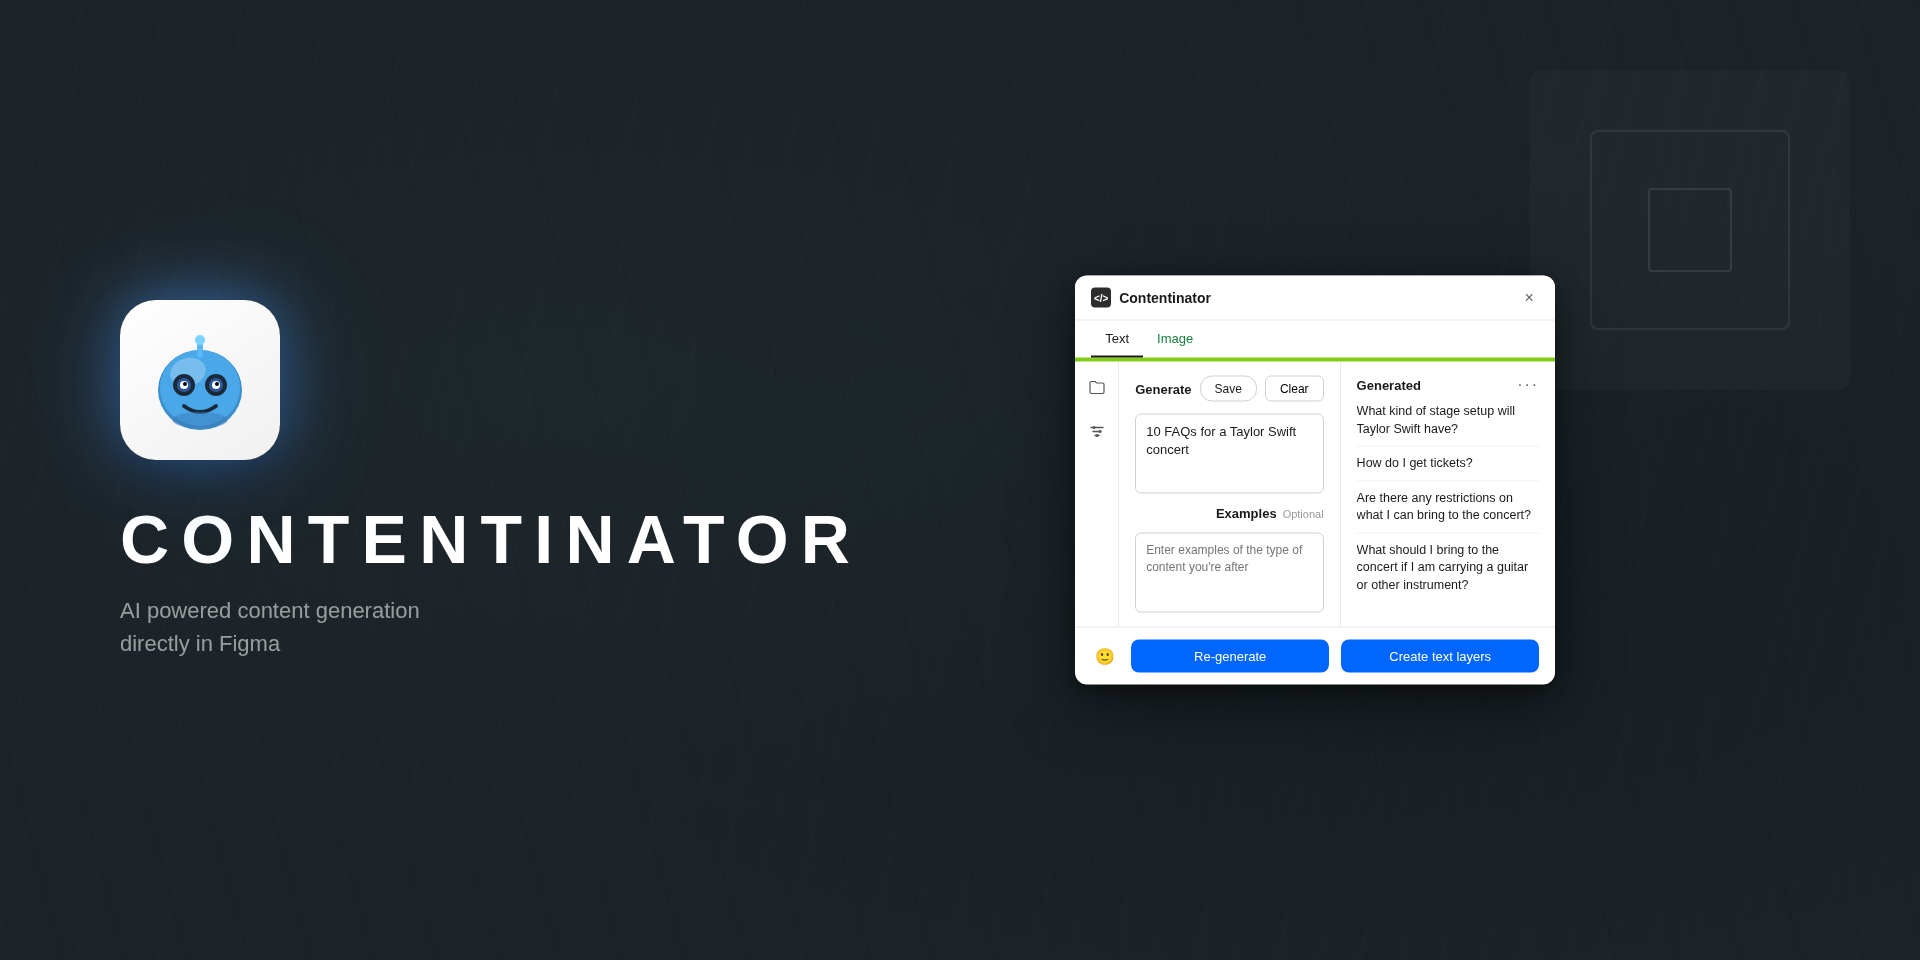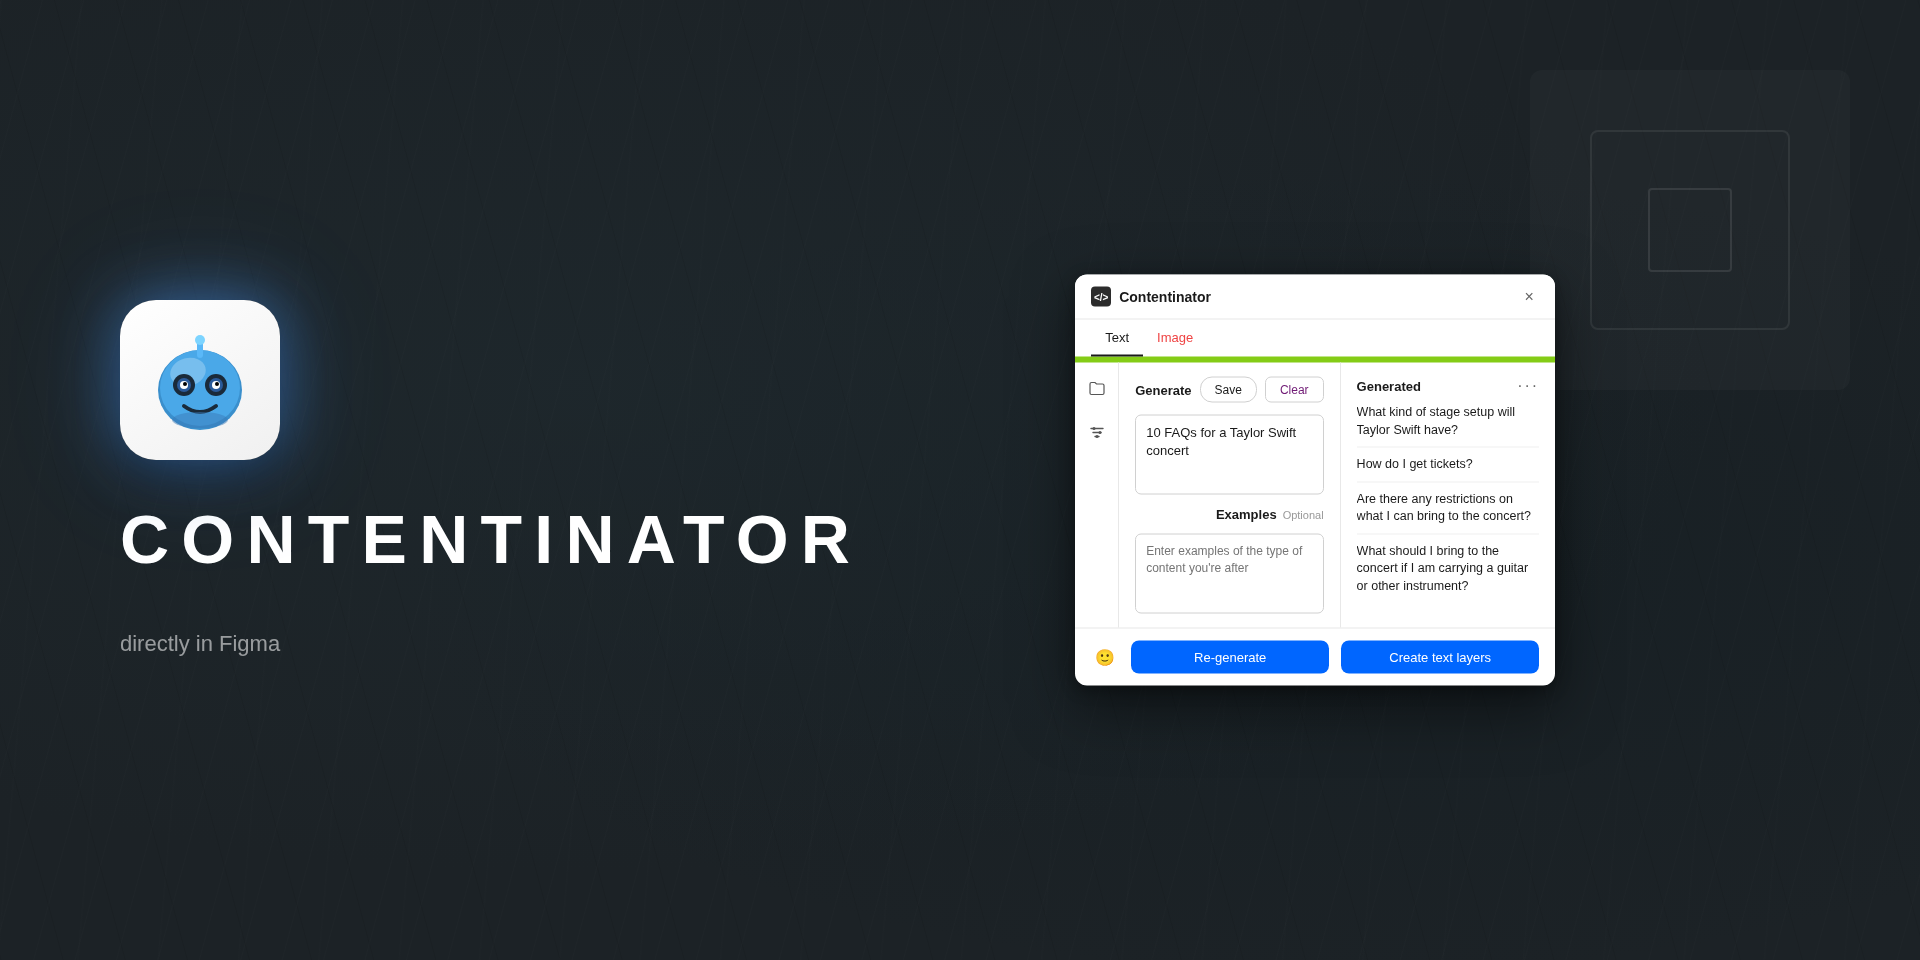--- a/index.html
+++ b/index.html
@@ -199,28 +199,28 @@
       color: #666;
       font-size: 16px;
       border-radius: 4px;
     }
 
     
     .tab-bar {
       display: flex;
       align-items: flex-end;
       padding: 0 16px;
-      border-bottom: 6px solid #84cc16;
+      border-bottom: 4px solid #84cc16;
       gap: 0;
     }
 
     .tab {
       padding: 10px 14px;
       font-size: 13px;
-      color: #ef4444;
+      color: #15803d;
       cursor: pointer;
       border-bottom: 2px solid transparent;
       font-weight: 400;
     }
 
     .tab.active {
       color: #1a1a1a;
       border-bottom: 2px solid #1a1a1a;
       font-weight: 500;
     }
@@ -290,21 +290,21 @@
       cursor: pointer;
     }
 
     .btn-clear {
       padding: 5px 14px;
       background: #ffffff;
       border: 1px solid #d0d0d0;
       border-radius: 6px;
       font-size: 12px;
       font-weight: 500;
-      color: #701a75;
+      color: #000000;
       cursor: pointer;
     }
 
     .prompt-textarea {
       width: 100%;
       height: 80px;
       border: 1px solid #d0d0d0;
       border-radius: 6px;
       padding: 8px 10px;
       font-size: 13px;
@@ -472,21 +472,21 @@
 
       <path d="M 44 86 Q 60 98 76 86" stroke="#1a2a3a" stroke-width="4" fill="none" stroke-linecap="round"></path>
 
       <ellipse cx="60" cy="100" rx="28" ry="8" fill="#3a7ab8" opacity="0.5"></ellipse>
     </svg>
   </div>
 
   <h1 class="app-title">CONTENTINATOR</h1>
 
   <p class="app-subtitle">
-    <br>
+    <span>AI powered content generation</span><br>
     <span>directly in Figma</span>
   </p>
 </div>
 
 <div class="plugin-window">
 
   <div class="title-bar">
     <div class="title-bar-left">
       <div class="title-icon">
         <span>&lt;/&gt;</span>

